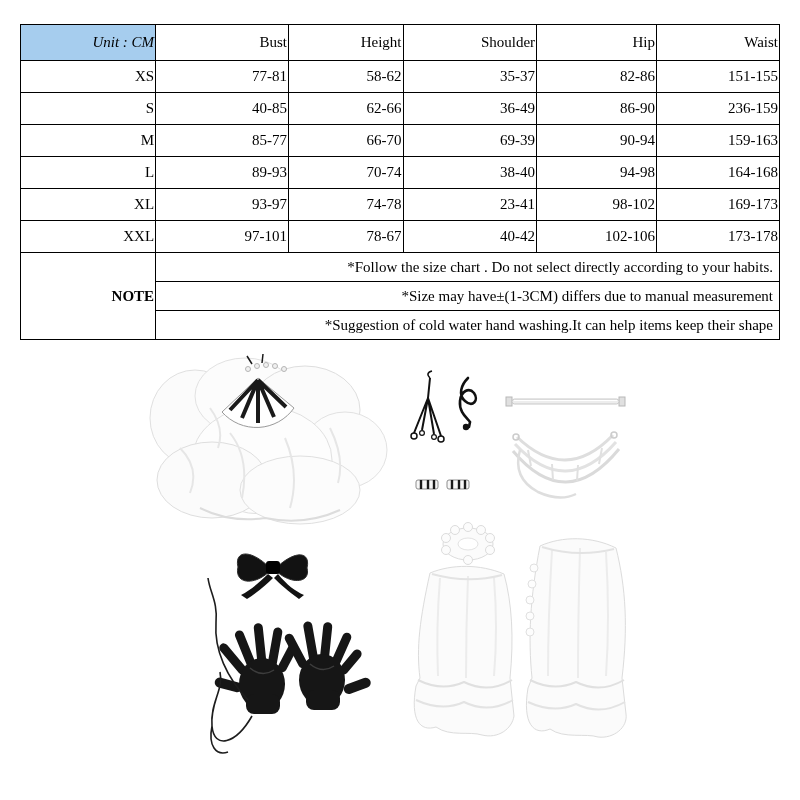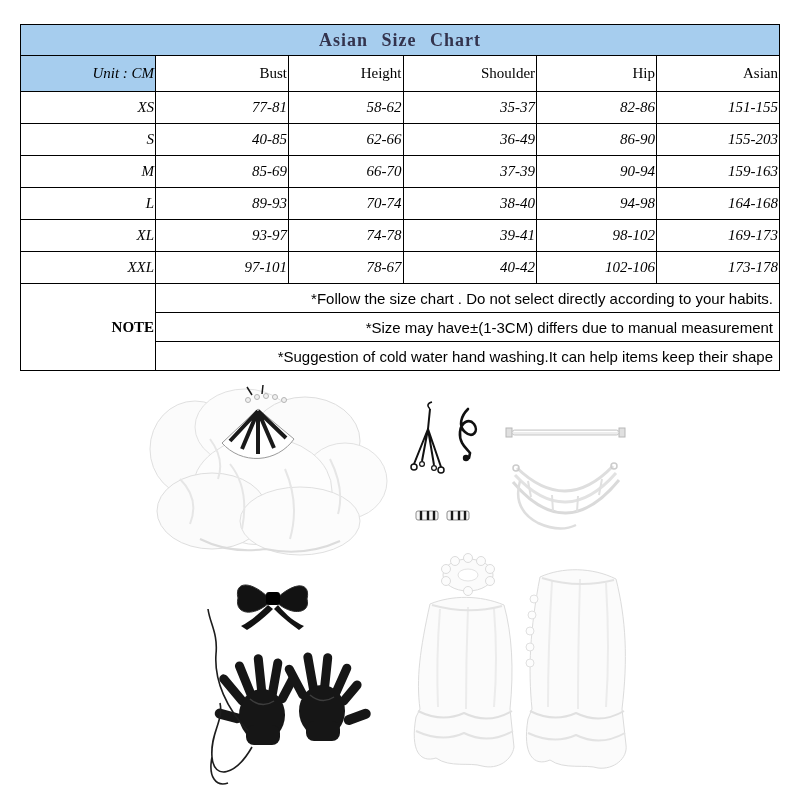--- a/index.html
+++ b/index.html
@@ -8,91 +8,90 @@
   .chart-wrap{width:760px;margin:24px auto 0;}
   .title-bar{background:#a6cdee;border:1px solid #000;border-bottom:none;height:30px;
              line-height:30px;text-align:center;font-weight:bold;font-size:18px;
              color:#33334d;word-spacing:8px;letter-spacing:1px;}
   table.size-chart{width:100%;border-collapse:collapse;table-layout:fixed;}
   .size-chart td,.size-chart th{border:1px solid #000;text-align:right;color:#000;
              font-size:15px;overflow:hidden;white-space:nowrap;}
   .size-chart th{font-weight:normal;height:33px;font-size:15px;}
   .unit-cell{background:#a6cdee;color:#ffffff;font-style:italic;text-align:left;
              padding-left:6px;font-size:14px;font-weight:normal;}
-  .size-cell,.meas-cell{font-style:italic;height:29px;font-size:15px;}
+  .size-cell,.meas-cell{height:29px;font-size:15px;}
   .note-label{font-weight:bold;text-align:center;padding-left:6px;font-size:15px;
              vertical-align:middle;}
   .note-cell{text-align:center;padding:2px 6px;height:24px;
-             font-family:Liberation Sans, sans-serif;font-size:13px;font-style:normal;
+             font-family:Liberation Serif, serif;font-size:13px;font-style:normal;
              white-space:nowrap;}
   .photo-section{position:relative;width:800px;height:430px;margin-top:8px;}
   .photo-section svg{display:block;}
 </style>
 </head>
 <body>
 
 <div class="page">
 
   <div class="chart-wrap">
-    <div class="title-bar">Asian Size Chart</div>
     <table class="size-chart">
       <colgroup>
         <col style="width:17.8%">
           <col style="width:17.5%">
           <col style="width:15.1%">
         <col style="width:17.6%">
           <col style="width:15.8%">
           <col style="width:16.2%">
       </colgroup>
       <tbody>
           <tr>
         <th class="unit-cell">Unit : CM</th>
         <th>Bust</th>
         <th>Height</th>
         <th>Shoulder</th>
         <th>Hip</th>
-        <th>Asian</th>
+        <th>Waist</th>
       </tr>
       <tr>
         <td class="size-cell">XS</td>
         <td class="meas-cell">77-81</td>
         <td class="meas-cell">58-62</td>
         <td class="meas-cell">35-37</td>
         <td class="meas-cell">82-86</td>
         <td class="meas-cell">151-155</td>
       </tr>
       <tr>
         <td class="size-cell">S</td>
         <td class="meas-cell">40-85</td>
         <td class="meas-cell">62-66</td>
         <td class="meas-cell">36-49</td>
         <td class="meas-cell">86-90</td>
-        <td class="meas-cell">155-203</td>
+        <td class="meas-cell">236-159</td>
       </tr>
       <tr>
         <td class="size-cell">M</td>
-        <td class="meas-cell">85-69</td>
+        <td class="meas-cell">85-77</td>
         <td class="meas-cell">66-70</td>
-        <td class="meas-cell">37-39</td>
+        <td class="meas-cell">69-39</td>
         <td class="meas-cell">90-94</td>
         <td class="meas-cell">159-163</td>
       </tr>
       <tr>
         <td class="size-cell">L</td>
         <td class="meas-cell">89-93</td>
         <td class="meas-cell">70-74</td>
         <td class="meas-cell">38-40</td>
         <td class="meas-cell">94-98</td>
         <td class="meas-cell">164-168</td>
       </tr>
       <tr>
         <td class="size-cell">XL</td>
         <td class="meas-cell">93-97</td>
         <td class="meas-cell">74-78</td>
-        <td class="meas-cell">39-41</td>
+        <td class="meas-cell">23-41</td>
         <td class="meas-cell">98-102</td>
         <td class="meas-cell">169-173</td>
       </tr>
       <tr>
         <td class="size-cell">XXL</td>
         <td class="meas-cell">97-101</td>
         <td class="meas-cell">78-67</td>
         <td class="meas-cell">40-42</td>
         <td class="meas-cell">102-106</td>
         <td class="meas-cell">173-178</td>

